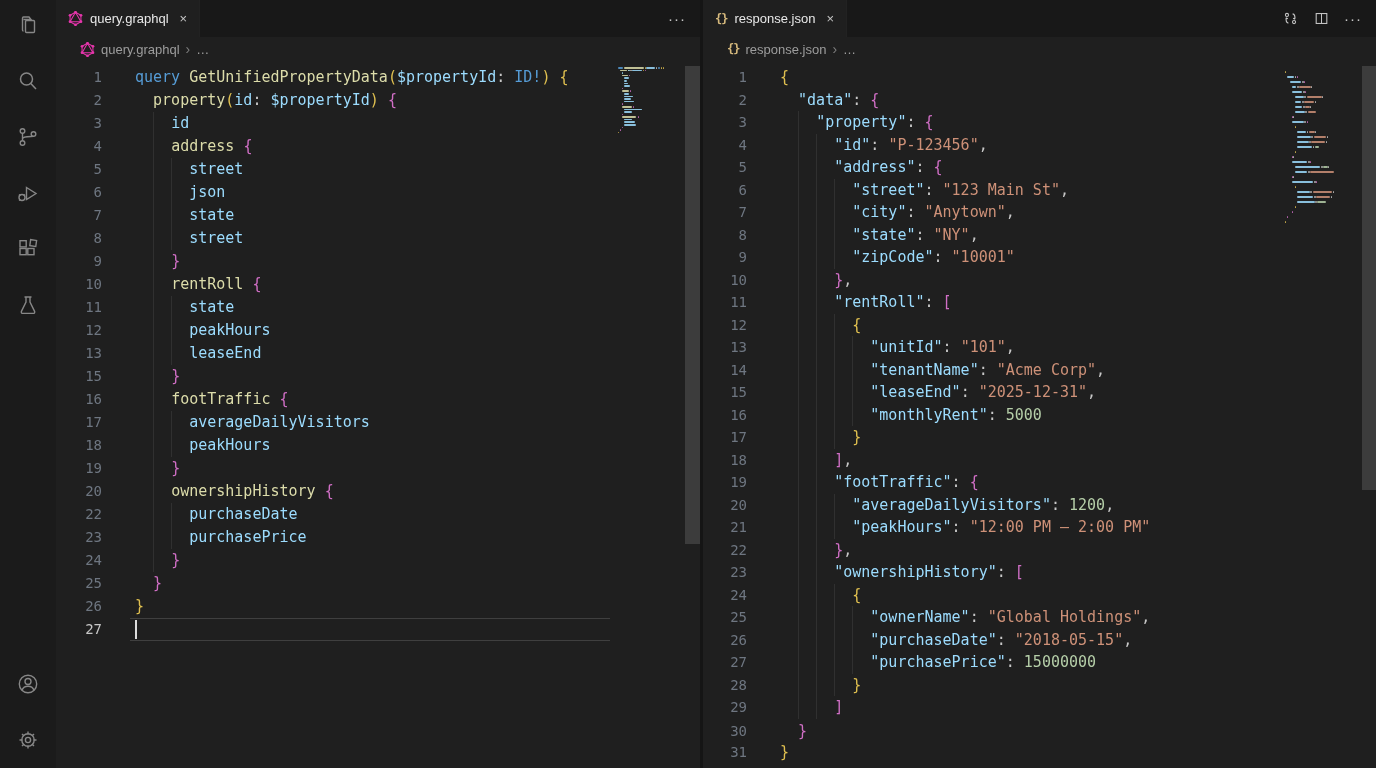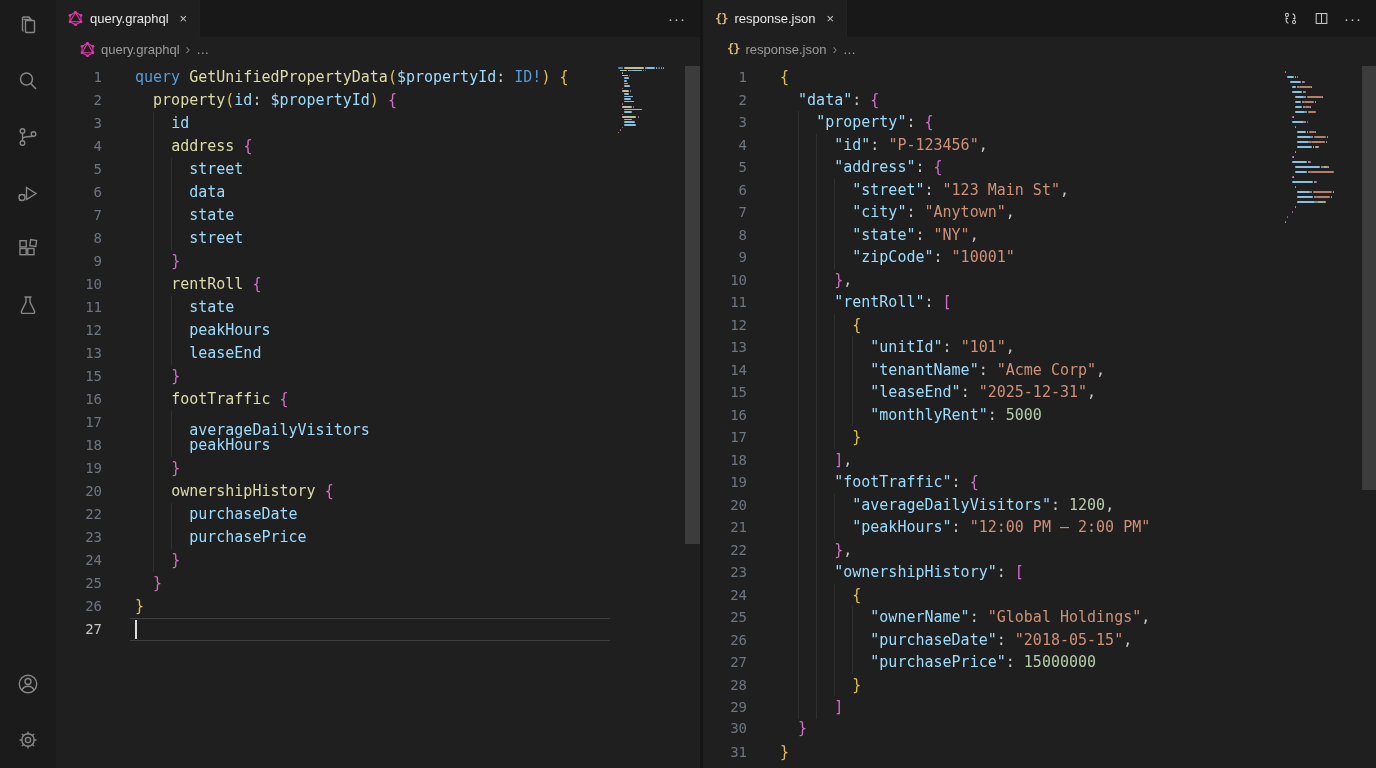--- a/index.html
+++ b/index.html
@@ -157,31 +157,31 @@
       <span>query.graphql</span>
       <span class="bc-chevron">›</span>
       <span class="bc-ellipsis">…</span>
     </div>
     <div class="codearea" id="code-left">
         <div class="cl" style="height: 23px; line-height: 23px;"><span class="ln" style="width: 46px;">1</span><span class="ct" style="margin-left: 33px;"><span style="color: rgb(86, 156, 214);">query </span><span style="color: rgb(220, 220, 170);">GetUnifiedPropertyData</span><span style="color: rgb(224, 192, 80);">(</span><span style="color: rgb(156, 220, 254);">$propertyId</span><span style="color: rgb(201, 201, 201);">: </span><span style="color: rgb(86, 156, 214);">ID!</span><span style="color: rgb(224, 192, 80);">)</span><span style="color: rgb(201, 201, 201);"> </span><span style="color: rgb(224, 192, 80);">{</span></span></div>
         <div class="cl" style="height: 23px; line-height: 23px;"><span class="ln" style="width: 46px;">2</span><span class="ct" style="margin-left: 33px;"><span style="color: rgb(201, 201, 201);">  </span><span style="color: rgb(220, 220, 170);">property</span><span style="color: rgb(224, 192, 80);">(</span><span style="color: rgb(156, 220, 254);">id</span><span style="color: rgb(201, 201, 201);">: </span><span style="color: rgb(156, 220, 254);">$propertyId</span><span style="color: rgb(224, 192, 80);">)</span><span style="color: rgb(201, 201, 201);"> </span><span style="color: rgb(209, 111, 198);">{</span></span></div>
         <div class="cl" style="height: 23px; line-height: 23px;"><span class="guide" style="left: 97.06px;"></span><span class="ln" style="width: 46px;">3</span><span class="ct" style="margin-left: 33px;"><span style="color: rgb(201, 201, 201);">    </span><span style="color: rgb(156, 220, 254);">id</span></span></div>
         <div class="cl" style="height: 23px; line-height: 23px;"><span class="guide" style="left: 97.06px;"></span><span class="ln" style="width: 46px;">4</span><span class="ct" style="margin-left: 33px;"><span style="color: rgb(201, 201, 201);">    </span><span style="color: rgb(220, 220, 170);">address</span><span style="color: rgb(201, 201, 201);"> </span><span style="color: rgb(209, 111, 198);">{</span></span></div>
         <div class="cl" style="height: 23px; line-height: 23px;"><span class="guide" style="left: 97.06px;"></span><span class="guide" style="left: 115.12px;"></span><span class="ln" style="width: 46px;">5</span><span class="ct" style="margin-left: 33px;"><span style="color: rgb(201, 201, 201);">      </span><span style="color: rgb(156, 220, 254);">street</span></span></div>
-        <div class="cl" style="height: 23px; line-height: 23px;"><span class="guide" style="left: 97.06px;"></span><span class="guide" style="left: 115.12px;"></span><span class="ln" style="width: 46px;">6</span><span class="ct" style="margin-left: 33px;"><span style="color: rgb(201, 201, 201);">      </span><span style="color: rgb(156, 220, 254);">data</span></span></div>
+        <div class="cl" style="height: 23px; line-height: 23px;"><span class="guide" style="left: 97.06px;"></span><span class="guide" style="left: 115.12px;"></span><span class="ln" style="width: 46px;">6</span><span class="ct" style="margin-left: 33px;"><span style="color: rgb(201, 201, 201);">      </span><span style="color: rgb(156, 220, 254);">json</span></span></div>
         <div class="cl" style="height: 23px; line-height: 23px;"><span class="guide" style="left: 97.06px;"></span><span class="guide" style="left: 115.12px;"></span><span class="ln" style="width: 46px;">7</span><span class="ct" style="margin-left: 33px;"><span style="color: rgb(201, 201, 201);">      </span><span style="color: rgb(156, 220, 254);">state</span></span></div>
         <div class="cl" style="height: 23px; line-height: 23px;"><span class="guide" style="left: 97.06px;"></span><span class="guide" style="left: 115.12px;"></span><span class="ln" style="width: 46px;">8</span><span class="ct" style="margin-left: 33px;"><span style="color: rgb(201, 201, 201);">      </span><span style="color: rgb(156, 220, 254);">street</span></span></div>
         <div class="cl" style="height: 23px; line-height: 23px;"><span class="guide" style="left: 97.06px;"></span><span class="ln" style="width: 46px;">9</span><span class="ct" style="margin-left: 33px;"><span style="color: rgb(201, 201, 201);">    </span><span style="color: rgb(209, 111, 198);">}</span></span></div>
         <div class="cl" style="height: 23px; line-height: 23px;"><span class="guide" style="left: 97.06px;"></span><span class="ln" style="width: 46px;">10</span><span class="ct" style="margin-left: 33px;"><span style="color: rgb(201, 201, 201);">    </span><span style="color: rgb(220, 220, 170);">rentRoll</span><span style="color: rgb(201, 201, 201);"> </span><span style="color: rgb(209, 111, 198);">{</span></span></div>
         <div class="cl" style="height: 23px; line-height: 23px;"><span class="guide" style="left: 97.06px;"></span><span class="guide" style="left: 115.12px;"></span><span class="ln" style="width: 46px;">11</span><span class="ct" style="margin-left: 33px;"><span style="color: rgb(201, 201, 201);">      </span><span style="color: rgb(156, 220, 254);">state</span></span></div>
         <div class="cl" style="height: 23px; line-height: 23px;"><span class="guide" style="left: 97.06px;"></span><span class="guide" style="left: 115.12px;"></span><span class="ln" style="width: 46px;">12</span><span class="ct" style="margin-left: 33px;"><span style="color: rgb(201, 201, 201);">      </span><span style="color: rgb(156, 220, 254);">peakHours</span></span></div>
         <div class="cl" style="height: 23px; line-height: 23px;"><span class="guide" style="left: 97.06px;"></span><span class="guide" style="left: 115.12px;"></span><span class="ln" style="width: 46px;">13</span><span class="ct" style="margin-left: 33px;"><span style="color: rgb(201, 201, 201);">      </span><span style="color: rgb(156, 220, 254);">leaseEnd</span></span></div>
         <div class="cl" style="height: 23px; line-height: 23px;"><span class="guide" style="left: 97.06px;"></span><span class="ln" style="width: 46px;">15</span><span class="ct" style="margin-left: 33px;"><span style="color: rgb(201, 201, 201);">    </span><span style="color: rgb(209, 111, 198);">}</span></span></div>
         <div class="cl" style="height: 23px; line-height: 23px;"><span class="guide" style="left: 97.06px;"></span><span class="ln" style="width: 46px;">16</span><span class="ct" style="margin-left: 33px;"><span style="color: rgb(201, 201, 201);">    </span><span style="color: rgb(220, 220, 170);">footTraffic</span><span style="color: rgb(201, 201, 201);"> </span><span style="color: rgb(209, 111, 198);">{</span></span></div>
-        <div class="cl" style="height: 23px; line-height: 23px;"><span class="guide" style="left: 97.06px;"></span><span class="guide" style="left: 115.12px;"></span><span class="ln" style="width: 46px;">17</span><span class="ct" style="margin-left: 33px; margin-top: 8px;"><span style="color: rgb(201, 201, 201);">      </span><span style="color: rgb(156, 220, 254);">averageDailyVisitors</span></span></div>
+        <div class="cl" style="height: 23px; line-height: 23px;"><span class="guide" style="left: 97.06px;"></span><span class="guide" style="left: 115.12px;"></span><span class="ln" style="width: 46px;">17</span><span class="ct" style="margin-left: 33px;"><span style="color: rgb(201, 201, 201);">      </span><span style="color: rgb(156, 220, 254);">averageDailyVisitors</span></span></div>
         <div class="cl" style="height: 23px; line-height: 23px;"><span class="guide" style="left: 97.06px;"></span><span class="guide" style="left: 115.12px;"></span><span class="ln" style="width: 46px;">18</span><span class="ct" style="margin-left: 33px;"><span style="color: rgb(201, 201, 201);">      </span><span style="color: rgb(156, 220, 254);">peakHours</span></span></div>
         <div class="cl" style="height: 23px; line-height: 23px;"><span class="guide" style="left: 97.06px;"></span><span class="ln" style="width: 46px;">19</span><span class="ct" style="margin-left: 33px;"><span style="color: rgb(201, 201, 201);">    </span><span style="color: rgb(209, 111, 198);">}</span></span></div>
         <div class="cl" style="height: 23px; line-height: 23px;"><span class="guide" style="left: 97.06px;"></span><span class="ln" style="width: 46px;">20</span><span class="ct" style="margin-left: 33px;"><span style="color: rgb(201, 201, 201);">    </span><span style="color: rgb(220, 220, 170);">ownershipHistory</span><span style="color: rgb(201, 201, 201);"> </span><span style="color: rgb(209, 111, 198);">{</span></span></div>
         <div class="cl" style="height: 23px; line-height: 23px;"><span class="guide" style="left: 97.06px;"></span><span class="guide" style="left: 115.12px;"></span><span class="ln" style="width: 46px;">22</span><span class="ct" style="margin-left: 33px;"><span style="color: rgb(201, 201, 201);">      </span><span style="color: rgb(156, 220, 254);">purchaseDate</span></span></div>
         <div class="cl" style="height: 23px; line-height: 23px;"><span class="guide" style="left: 97.06px;"></span><span class="guide" style="left: 115.12px;"></span><span class="ln" style="width: 46px;">23</span><span class="ct" style="margin-left: 33px;"><span style="color: rgb(201, 201, 201);">      </span><span style="color: rgb(156, 220, 254);">purchasePrice</span></span></div>
         <div class="cl" style="height: 23px; line-height: 23px;"><span class="guide" style="left: 97.06px;"></span><span class="ln" style="width: 46px;">24</span><span class="ct" style="margin-left: 33px;"><span style="color: rgb(201, 201, 201);">    </span><span style="color: rgb(209, 111, 198);">}</span></span></div>
         <div class="cl" style="height: 23px; line-height: 23px;"><span class="ln" style="width: 46px;">25</span><span class="ct" style="margin-left: 33px;"><span style="color: rgb(201, 201, 201);">  </span><span style="color: rgb(209, 111, 198);">}</span></span></div>
         <div class="cl" style="height: 23px; line-height: 23px;"><span class="ln" style="width: 46px;">26</span><span class="ct" style="margin-left: 33px;"><span style="color: rgb(224, 192, 80);">}</span></span></div>
         <div class="cl cur" style="height: 23px; line-height: 23px;"><span class="curline-box" style="left: 74px; width: 480px;"></span><span class="caret" style="left: 79px;"></span><span class="ln" style="width: 46px;">27</span><span class="ct" style="margin-left: 33px;"></span></div>
       </div>
@@ -340,21 +340,21 @@
         <div class="cl" style="height: 22.5px; line-height: 22.5px;"><span class="guide" style="left: 95.06px;"></span><span class="guide" style="left: 113.12px;"></span><span class="guide" style="left: 131.18px;"></span><span class="ln" style="width: 44px;">20</span><span class="ct" style="margin-left: 33px;"><span style="color: rgb(201, 201, 201);">        </span><span style="color: rgb(156, 220, 254);">"averageDailyVisitors"</span><span style="color: rgb(201, 201, 201);">: </span><span style="color: rgb(181, 206, 168);">1200</span><span style="color: rgb(201, 201, 201);">,</span></span></div>
         <div class="cl" style="height: 22.5px; line-height: 22.5px;"><span class="guide" style="left: 95.06px;"></span><span class="guide" style="left: 113.12px;"></span><span class="guide" style="left: 131.18px;"></span><span class="ln" style="width: 44px;">21</span><span class="ct" style="margin-left: 33px;"><span style="color: rgb(201, 201, 201);">        </span><span style="color: rgb(156, 220, 254);">"peakHours"</span><span style="color: rgb(201, 201, 201);">: </span><span style="color: rgb(206, 145, 120);">"12:00 PM – 2:00 PM"</span></span></div>
         <div class="cl" style="height: 22.5px; line-height: 22.5px;"><span class="guide" style="left: 95.06px;"></span><span class="guide" style="left: 113.12px;"></span><span class="ln" style="width: 44px;">22</span><span class="ct" style="margin-left: 33px;"><span style="color: rgb(201, 201, 201);">      </span><span style="color: rgb(209, 111, 198);">}</span><span style="color: rgb(201, 201, 201);">,</span></span></div>
         <div class="cl" style="height: 22.5px; line-height: 22.5px;"><span class="guide" style="left: 95.06px;"></span><span class="guide" style="left: 113.12px;"></span><span class="ln" style="width: 44px;">23</span><span class="ct" style="margin-left: 33px;"><span style="color: rgb(201, 201, 201);">      </span><span style="color: rgb(156, 220, 254);">"ownershipHistory"</span><span style="color: rgb(201, 201, 201);">: </span><span style="color: rgb(209, 111, 198);">[</span></span></div>
         <div class="cl" style="height: 22.5px; line-height: 22.5px;"><span class="guide" style="left: 95.06px;"></span><span class="guide" style="left: 113.12px;"></span><span class="guide" style="left: 131.18px;"></span><span class="ln" style="width: 44px;">24</span><span class="ct" style="margin-left: 33px;"><span style="color: rgb(201, 201, 201);">        </span><span style="color: rgb(224, 192, 80);">{</span></span></div>
         <div class="cl" style="height: 22.5px; line-height: 22.5px;"><span class="guide" style="left: 95.06px;"></span><span class="guide" style="left: 113.12px;"></span><span class="guide" style="left: 131.18px;"></span><span class="guide" style="left: 149.24px;"></span><span class="ln" style="width: 44px;">25</span><span class="ct" style="margin-left: 33px;"><span style="color: rgb(201, 201, 201);">          </span><span style="color: rgb(156, 220, 254);">"ownerName"</span><span style="color: rgb(201, 201, 201);">: </span><span style="color: rgb(206, 145, 120);">"Global Holdings"</span><span style="color: rgb(201, 201, 201);">,</span></span></div>
         <div class="cl" style="height: 22.5px; line-height: 22.5px;"><span class="guide" style="left: 95.06px;"></span><span class="guide" style="left: 113.12px;"></span><span class="guide" style="left: 131.18px;"></span><span class="guide" style="left: 149.24px;"></span><span class="ln" style="width: 44px;">26</span><span class="ct" style="margin-left: 33px;"><span style="color: rgb(201, 201, 201);">          </span><span style="color: rgb(156, 220, 254);">"purchaseDate"</span><span style="color: rgb(201, 201, 201);">: </span><span style="color: rgb(206, 145, 120);">"2018-05-15"</span><span style="color: rgb(201, 201, 201);">,</span></span></div>
         <div class="cl" style="height: 22.5px; line-height: 22.5px;"><span class="guide" style="left: 95.06px;"></span><span class="guide" style="left: 113.12px;"></span><span class="guide" style="left: 131.18px;"></span><span class="guide" style="left: 149.24px;"></span><span class="ln" style="width: 44px;">27</span><span class="ct" style="margin-left: 33px;"><span style="color: rgb(201, 201, 201);">          </span><span style="color: rgb(156, 220, 254);">"purchasePrice"</span><span style="color: rgb(201, 201, 201);">: </span><span style="color: rgb(181, 206, 168);">15000000</span></span></div>
         <div class="cl" style="height: 22.5px; line-height: 22.5px;"><span class="guide" style="left: 95.06px;"></span><span class="guide" style="left: 113.12px;"></span><span class="guide" style="left: 131.18px;"></span><span class="ln" style="width: 44px;">28</span><span class="ct" style="margin-left: 33px;"><span style="color: rgb(201, 201, 201);">        </span><span style="color: rgb(224, 192, 80);">}</span></span></div>
         <div class="cl" style="height: 22.5px; line-height: 22.5px;"><span class="guide" style="left: 95.06px;"></span><span class="guide" style="left: 113.12px;"></span><span class="ln" style="width: 44px;">29</span><span class="ct" style="margin-left: 33px;"><span style="color: rgb(201, 201, 201);">      </span><span style="color: rgb(209, 111, 198);">]</span></span></div>
-        <div class="cl" style="height: 22.5px; line-height: 19px; text-decoration: underline;"><span class="ln" style="width: 44px;">30</span><span class="ct" style="margin-left: 33px;"><span style="color: rgb(201, 201, 201);">  </span><span style="color: rgb(209, 111, 198);">}</span></span></div>
+        <div class="cl" style="height: 22.5px; line-height: 25px; text-decoration: underline;"><span class="ln" style="width: 44px;">30</span><span class="ct" style="margin-left: 33px;"><span style="color: rgb(201, 201, 201);">  </span><span style="color: rgb(209, 111, 198);">}</span></span></div>
         <div class="cl" style="height: 22.5px; line-height: 22.5px;"><span class="ln" style="width: 44px;">31</span><span class="ct" style="margin-left: 33px;"><span style="color: rgb(224, 192, 80);">}</span></span></div>
       </div>
     <div class="minimap" id="mm-right" style="left:582px; top:70px; width:58px;">
         <div class="mm-row" style="height: 5px;">
           <span class="mm-bar" style="left: 0px; width: 1px; height: 2.4px; background: rgb(224, 192, 80); opacity: 0.85;"></span>
         </div>
         <div class="mm-row" style="height: 5px;">
           <span class="mm-bar" style="left: 2.4px; width: 6.7px; height: 2.4px; background: rgb(156, 220, 254); opacity: 0.85;"></span>
           <span class="mm-bar" style="left: 9.6px; width: 1.9px; height: 2.4px; background: rgb(201, 201, 201); opacity: 0.85;"></span>
           <span class="mm-bar" style="left: 12px; width: 1px; height: 2.4px; background: rgb(209, 111, 198); opacity: 0.85;"></span>

